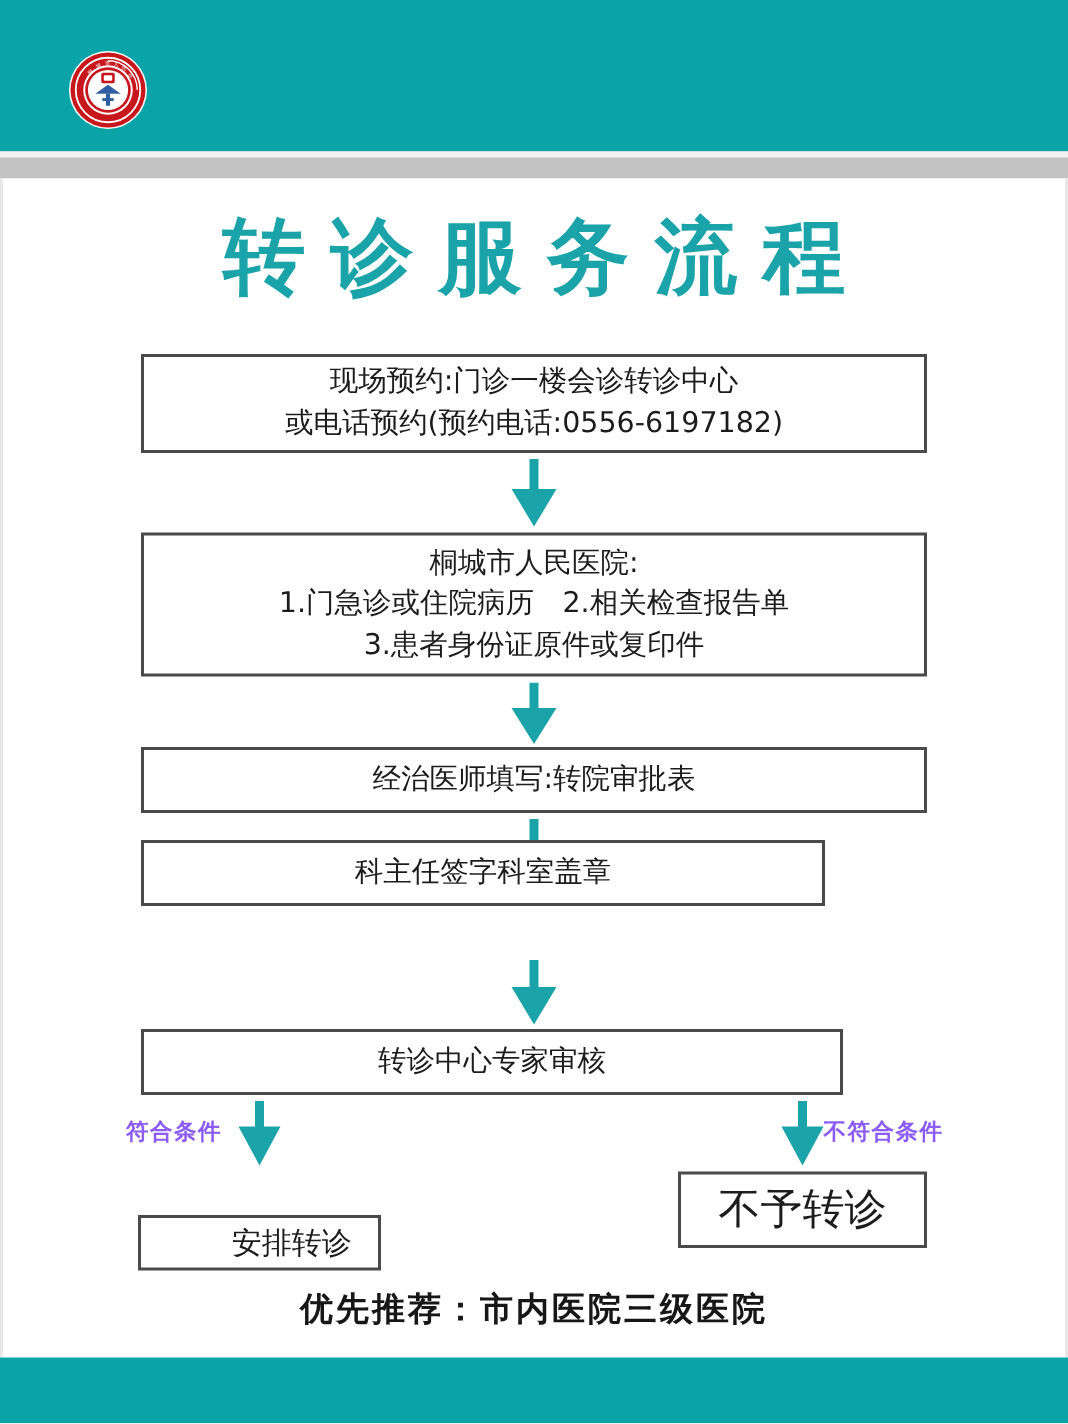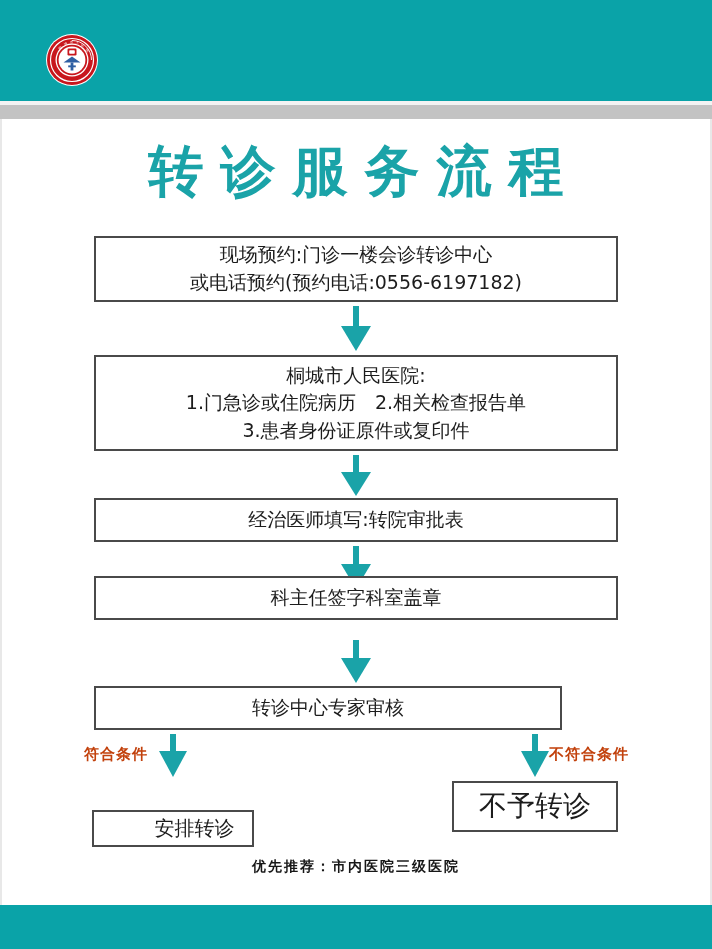--- a/index.html
+++ b/index.html
@@ -124,21 +124,21 @@
     color: #1c1c1c;
     font-size: 19px;
     line-height: 1.45;
     text-align: center;
   }
   .fbox .ln { white-space: nowrap; text-align: right; }
 
   #box-appointment { left: 94px; top: 236px; width: 524px; height: 66px; }
   #box-materials   { left: 94px; top: 355px; width: 524px; height: 96px; }
   #box-doctor-form { left: 94px; top: 498px; width: 524px; height: 44px; }
-  #box-director    { left: 94px; top: 576px; width: 524px; height: 44px; }
+  #box-director    { left: 94px; top: 560px; width: 456px; height: 44px; }
   #box-expert      { left: 94px; top: 686px; width: 468px; height: 44px; }
   #box-approve     { left:  92px; top: 810px; width: 162px; height: 37px; font-size: 20px; padding-left: 43px; }
   #box-reject      { left: 452px; top: 781px; width: 166px; height: 51px; font-size: 28px; }
 
   
   .arrow {
     position: absolute;
     width: 34px;
   }
   .arrow svg { display: block; }
@@ -146,38 +146,38 @@
   #arrow-1 { left: 339px; top: 306px; }
   #arrow-2 { left: 339px; top: 455px; }
   #arrow-3 { left: 339px; top: 546px; }
   #arrow-4 { left: 339px; top: 640px; }
   #arrow-branch-left  { left: 156px; top: 734px; }
   #arrow-branch-right { left: 518px; top: 734px; }
 
   
   .branch-label {
     position: absolute;
-    color: #c2410c;
+    color: #8b5cf6;
     font-size: 15px;
     font-weight: bold;
     white-space: nowrap;
     letter-spacing: 1px;
   }
   #label-qualified     { left: 84px;  top: 745px; }
   #label-not-qualified { left: 549px; top: 745px; }
 
   
   .recommend {
     position: absolute;
     left: 0;
     top: 858px;
     width: 712px;
     text-align: center;
     color: #171717;
-    font-size: 14px;
+    font-size: 22px;
     font-weight: bold;
     letter-spacing: 2px;
     white-space: nowrap;
   }
 </style>
 </head>
 <body>
 
 <div id="poster">
 

